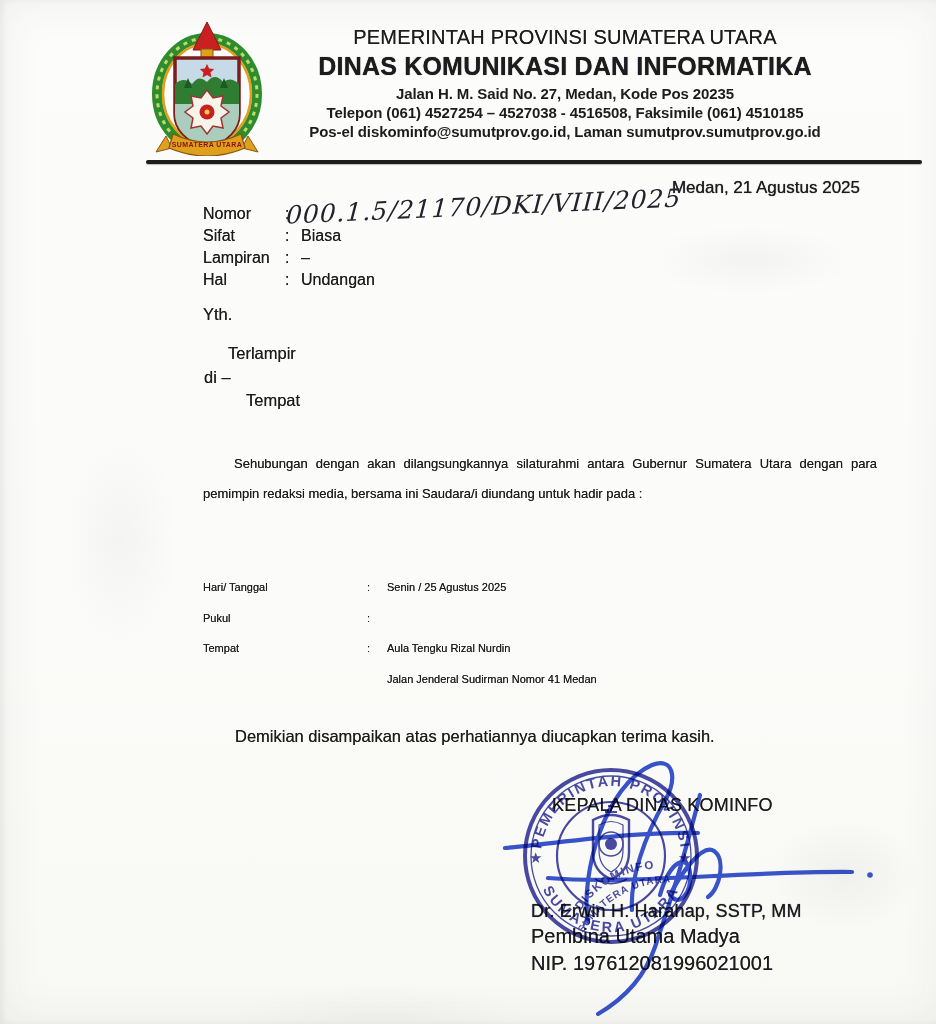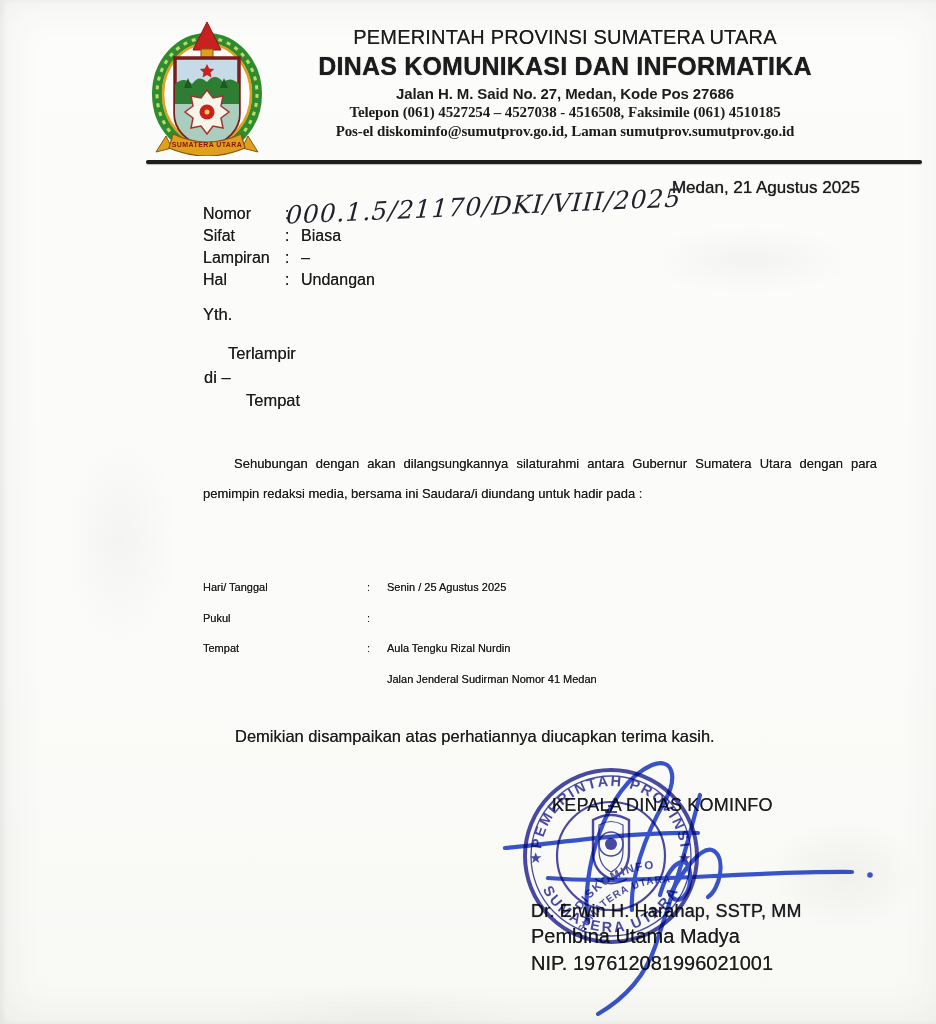--- a/index.html
+++ b/index.html
@@ -11,21 +11,21 @@
     box-shadow:inset 0 0 46px rgba(60,60,55,.07), inset 3px 0 6px rgba(0,0,0,.05);
     padding-left:8px;
   }
   .ink{text-shadow:0 0 .5px rgba(25,25,28,.8);}
   .inkb{text-shadow:0 0 .8px rgba(15,15,18,.9);}
   
   .lh-text{position:absolute;left:262px;top:26px;width:606px;text-align:center;}
   .lh-gov{font-size:20px;letter-spacing:.2px;}
   .lh-agency{font-size:25px;font-weight:bold;margin-top:3px;letter-spacing:.2px;}
   .lh-addr{font-size:15px;margin-top:4px;font-weight:bold;text-shadow:none;letter-spacing:-.1px;}
-  .lh-addr2{margin-top:2px;font-family:Liberation Serif, serif;}
+  .lh-addr2{margin-top:2px;}
   .rule{position:absolute;left:146px;top:160px;width:776px;height:4px;background:#1d1d1d;border-radius:2px;box-shadow:0 1px 1px rgba(0,0,0,.25);}
   .logo{position:absolute;left:146px;top:18px;width:122px;height:138px;}
   
   .dateline{position:absolute;left:560px;top:178px;width:300px;text-align:right;font-size:17px;}
   .meta{position:absolute;left:203px;top:203px;font-size:16px;}
   .meta-row{display:grid;grid-template-columns:82px 16px auto;height:22px;line-height:22px;}
   .handwritten{
     position:absolute;left:286px;top:192px;font-family:"DejaVu Serif",serif;
     font-style:italic;font-size:25px;color:#22222c;white-space:nowrap;
     transform:rotate(-2.5deg) skewX(-6deg);letter-spacing:1px;
@@ -84,21 +84,21 @@
       <circle cx="61" cy="94" r="7.5" fill="#c92121"></circle>
       <circle cx="61" cy="94" r="2.5" fill="#f2cf4a"></circle>
     </g>
     <path d="M27,116 Q61,132 95,116 L99,130 Q61,146 23,130 Z" fill="#dfa01e" stroke="#8a5410" stroke-width="1.2"></path>
     <text x="61" y="129" font-size="7" font-weight="bold" fill="#8a1313" text-anchor="middle" letter-spacing=".4">SUMATERA UTARA</text>
   </svg>
 
   <div class="lh-text">
     <div class="lh-gov ink">PEMERINTAH PROVINSI SUMATERA UTARA</div>
     <div class="lh-agency inkb">DINAS KOMUNIKASI DAN INFORMATIKA</div>
-    <div class="lh-addr">Jalan H. M. Said No. 27, Medan, Kode Pos 27686</div>
+    <div class="lh-addr">Jalan H. M. Said No. 27, Medan, Kode Pos 20235</div>
     <div class="lh-addr lh-addr2">Telepon (061) 4527254 – 4527038 - 4516508, Faksimile (061) 4510185</div>
     <div class="lh-addr lh-addr2">Pos-el diskominfo@sumutprov.go.id, Laman sumutprov.sumutprov.go.id</div>
   </div>
   <div class="rule"></div>
 
   <div class="dateline inkb">Medan, 21 Agustus 2025</div>
 
   <div class="meta ink">
     <div class="meta-row">
       <span>Nomor</span>

